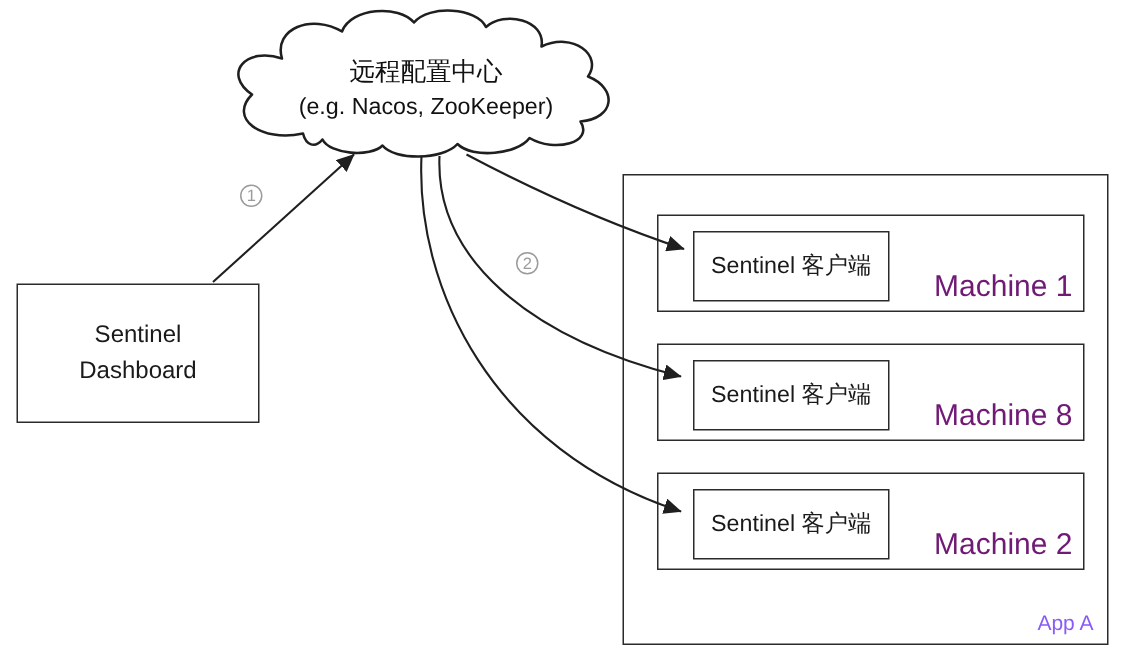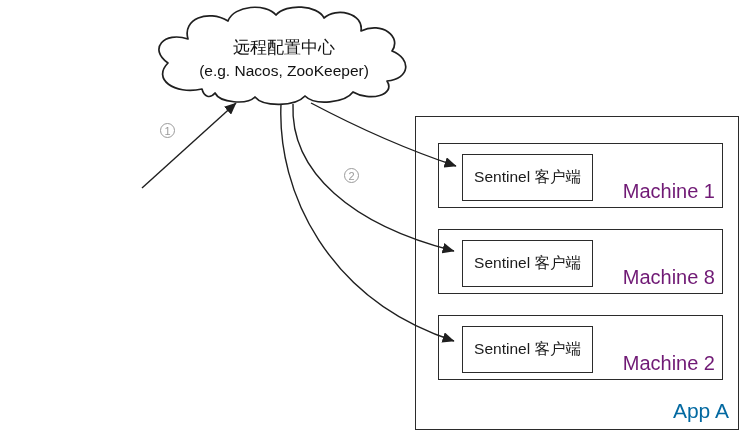--- a/index.html
+++ b/index.html
@@ -51,21 +51,21 @@
     white-space: nowrap;
   }
   .machine-name {
     position: absolute;
     right: 7px; bottom: 4px;
     font-size: 20px; color: #701a75;
   }
   #app-name {
     position: absolute;
     right: 9px; bottom: 6px;
-    font-size: 21px; color: #0369a1;
+    font-size: 14px; color: #8b5cf6;
     z-index: 4;
   }
   .step-label {
     position: absolute;
     width: 15px; height: 15px;
     border: 1.2px solid #9b9b9b;
     border-radius: 50%;
     color: #9b9b9b;
     font-size: 11px; line-height: 15px;
     text-align: center;
@@ -107,20 +107,26 @@
   }
   #cloud-title { font-size: 17px; }
   #cloud-subtitle { font-size: 15.5px; }
 </style>
 </head>
 <body>
 
 <div id="stage">
 
 
+  <div id="dashboard-box" class="box">
+    <div>
+      <div>Sentinel</div>
+      <div>Dashboard</div>
+    </div>
+  </div>
 
   <div id="app-box" class="box">
 
     <div id="machine-1" class="machine-box">
       <div class="client-box">
         <span>Sentinel 客户端</span>
       </div>
       <span class="machine-name">Machine 1</span>
     </div>
 

